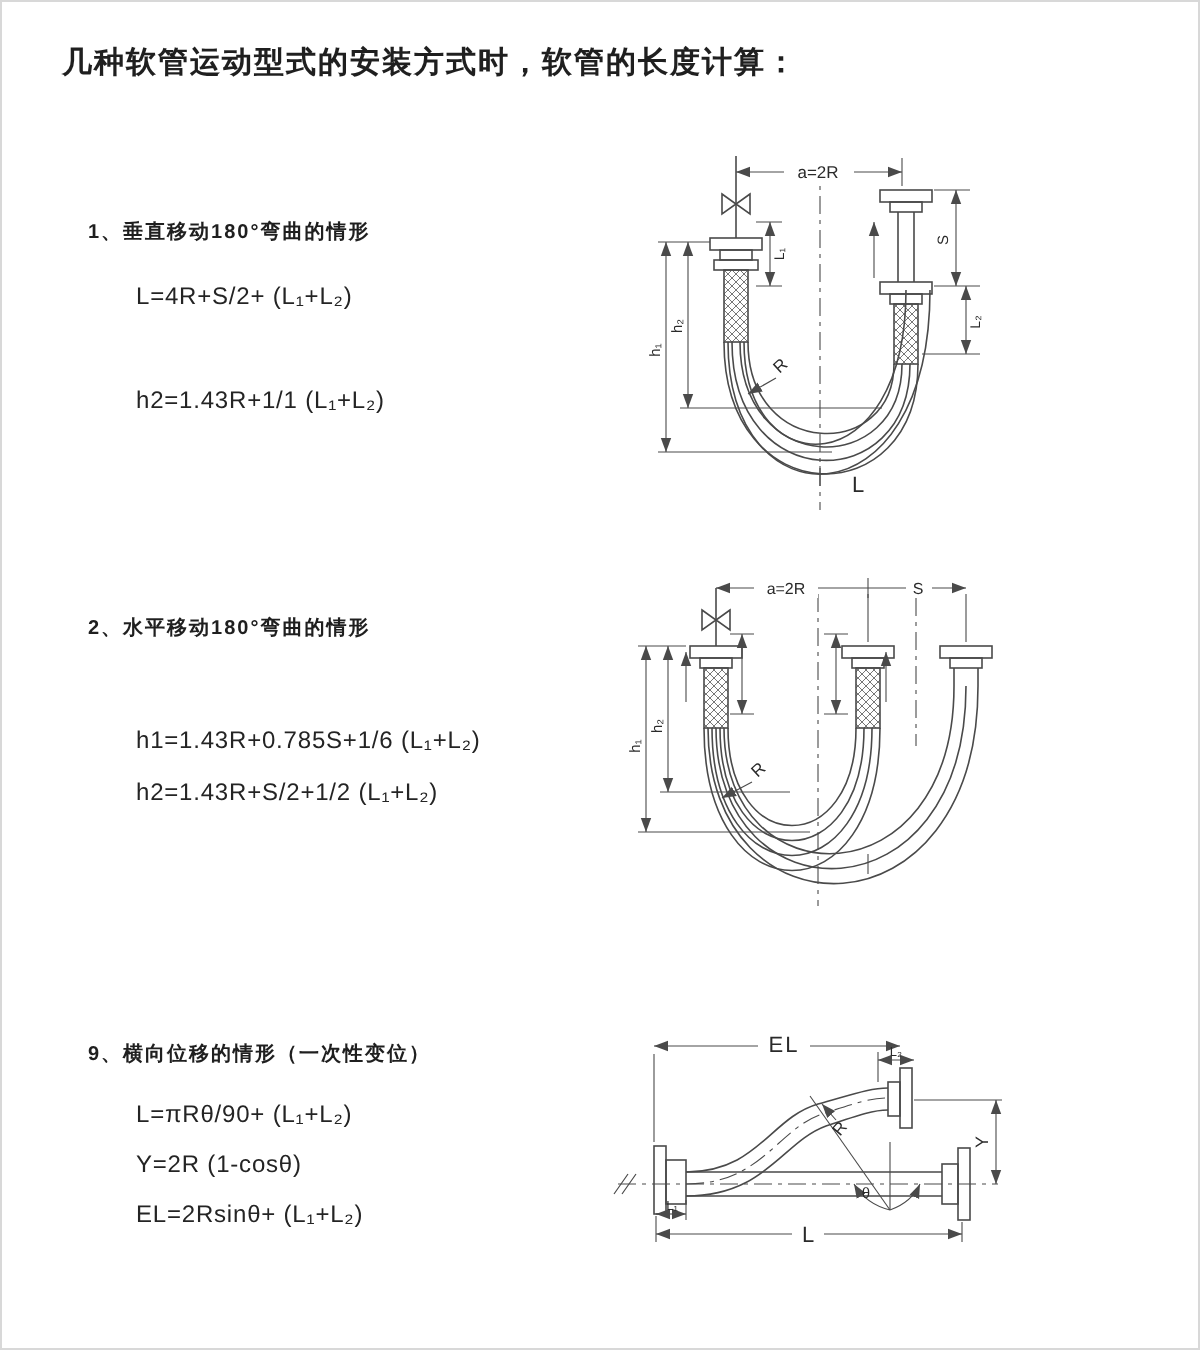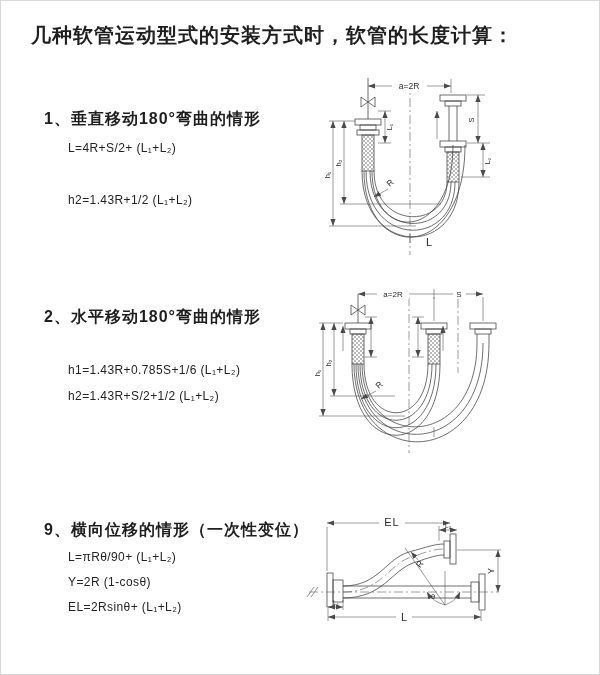--- a/index.html
+++ b/index.html
@@ -2,39 +2,39 @@
 <html><head>
 <meta charset="utf-8">
 <style>
   html,body{margin:0;padding:0;}
   body{
     width:600px;height:675px;position:relative;background:#ffffff;
     font-family:"Liberation Sans","DejaVu Sans",sans-serif;color:#1f1f1f;
     overflow:hidden;
   }
   .page{position:absolute;inset:0;background:#ffffff;border:1px solid #d8d8d8;box-sizing:border-box;}
-  .title{position:absolute;left:30px;top:21px;font-size:20px;font-weight:700;letter-spacing:1px;white-space:nowrap;}
-  .sec-h{position:absolute;font-size:16px;font-weight:700;letter-spacing:1px;white-space:nowrap;}
+  .title{position:absolute;left:30px;top:21px;font-size:15px;font-weight:700;letter-spacing:1px;white-space:nowrap;}
+  .sec-h{position:absolute;font-size:10px;font-weight:700;letter-spacing:1px;white-space:nowrap;}
   .formula{position:absolute;font-size:12px;letter-spacing:.4px;white-space:nowrap;color:#242424;}
   svg{position:absolute;overflow:visible;}
   svg text{font-family:"Liberation Sans","DejaVu Sans",sans-serif;fill:#2a2a2a;stroke:none;}
   .dwg{stroke:#4a4a4a;stroke-width:.8;fill:none;}
   .dim{stroke:#4a4a4a;stroke-width:.55;fill:none;}
   .cl{stroke-dasharray:9 3 2 3;stroke-width:.55;}
 </style>
 </head>
 <body>
 
 <div class="page">
 
   <div class="title">几种软管运动型式的安装方式时，软管的长度计算：</div>
 
   <div class="sec-h" style="left:43px;top:108px">1、垂直移动180°弯曲的情形</div>
   <div class="formula" style="left:67px;top:140px">L=4R+S/2+ (L₁+L₂)</div>
-  <div class="formula" style="left:67px;top:192px">h2=1.43R+1/2 (L₁+L₂)</div>
+  <div class="formula" style="left:67px;top:192px">h2=1.43R+1/1 (L₁+L₂)</div>
 
   <div class="sec-h" style="left:43px;top:306px">2、水平移动180°弯曲的情形</div>
   <div class="formula" style="left:67px;top:362px">h1=1.43R+0.785S+1/6 (L₁+L₂)</div>
   <div class="formula" style="left:67px;top:388px">h2=1.43R+S/2+1/2 (L₁+L₂)</div>
 
   <div class="sec-h" style="left:43px;top:519px">9、横向位移的情形（一次性变位）</div>
   <div class="formula" style="left:67px;top:549px">L=πRθ/90+ (L₁+L₂)</div>
   <div class="formula" style="left:67px;top:574px">Y=2R (1-cosθ)</div>
   <div class="formula" style="left:67px;top:599px">EL=2Rsinθ+ (L₁+L₂)</div>
 

